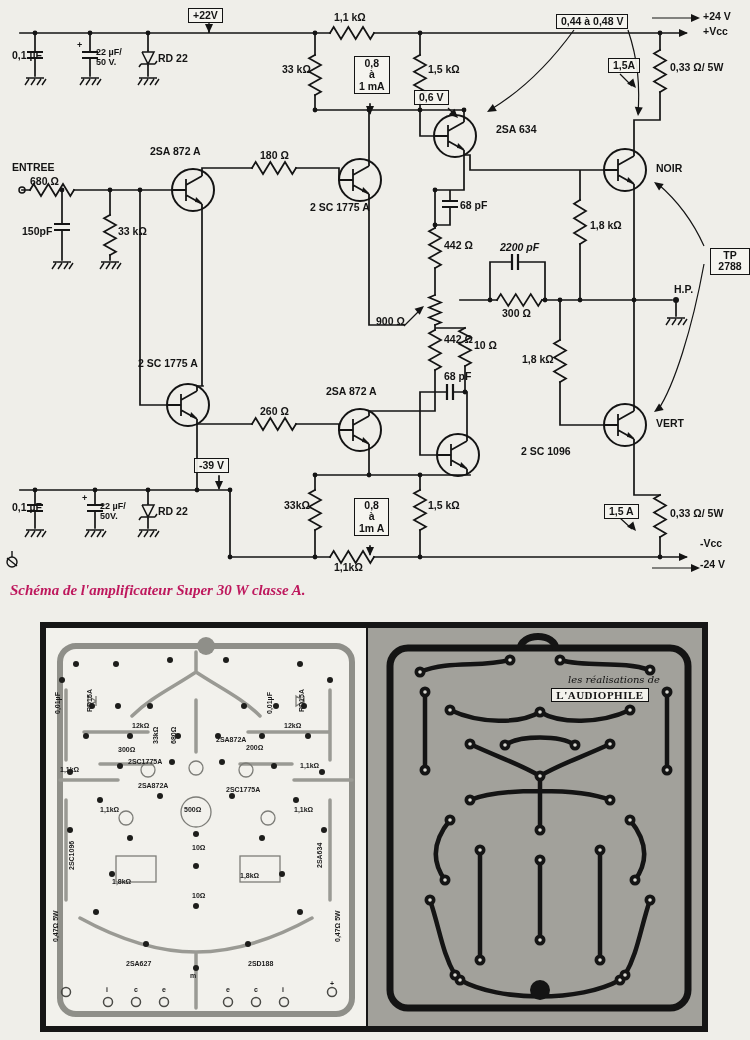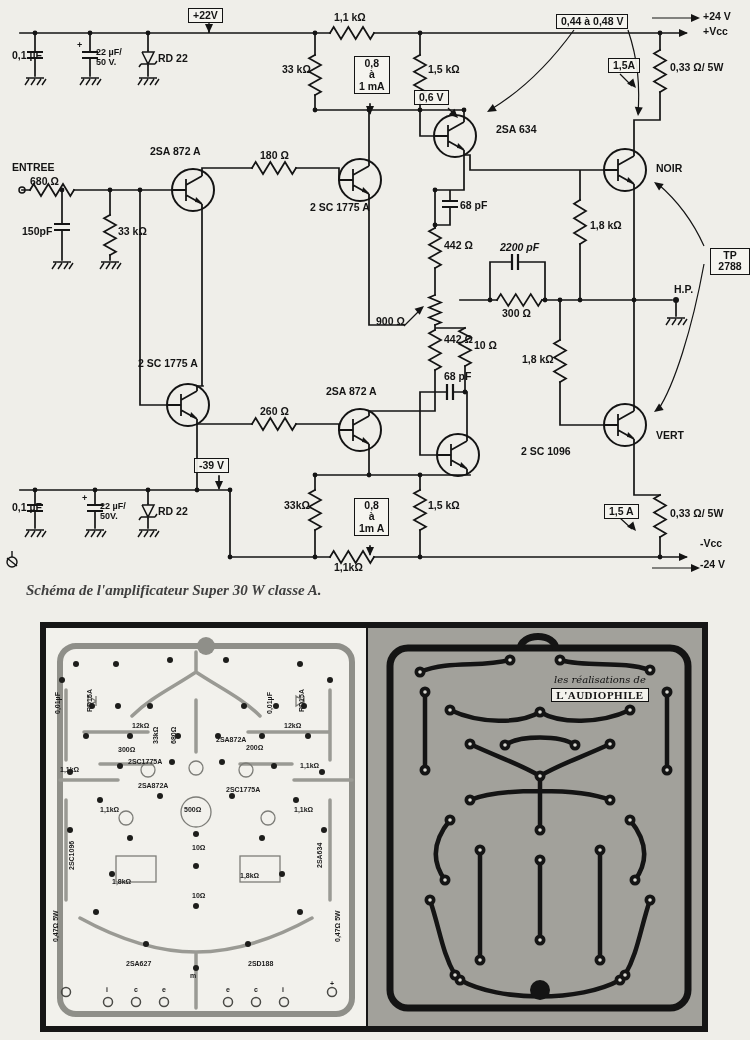--- a/index.html
+++ b/index.html
@@ -6,24 +6,24 @@
   .page{position:relative;width:750px;height:1040px;background:#efeee9;overflow:hidden;
         font-family:"Liberation Sans",sans-serif;color:#141414;}
   svg{position:absolute;left:0;top:0;}
   .layer{position:absolute;left:0;top:0;width:750px;height:1040px;pointer-events:none;}
   .lbl{position:absolute;font:bold 10.5px "Liberation Sans",sans-serif;color:#141414;
        white-space:pre-line;line-height:1.08;}
   .lbl.box{border:1.6px solid #141414;padding:1px 4px;background:rgba(245,244,239,.92);text-align:center;}
   .lbl.sm{font-size:9px;font-weight:bold;}
   .plbl{position:absolute;font:bold 7px "Liberation Sans",sans-serif;color:#1b1b1b;white-space:nowrap;}
   .plbl.rot{transform:rotate(-90deg);transform-origin:left top;}
-  .caption{position:absolute;left:26px;top:582px;width:520px;
-           font:italic bold 15px "Liberation Serif",serif;color:#404040;}
+  .caption{position:absolute;left:10px;top:582px;width:520px;
+           font:italic bold 15px "Liberation Serif",serif;color:#be185d;}
   .logo{position:absolute;left:540px;top:674px;width:120px;text-align:center;}
-  .logo1{font:italic 10px "DejaVu Serif",serif;color:#101010;}
+  .logo1{font:italic 10px "DejaVu Serif",serif;color:#101010;text-align:right;}
   .logo2{display:inline-block;margin-top:1px;border:1.6px solid #101010;background:#f3f2ec;
          font:bold 11px "Liberation Serif",serif;padding:0 4px;letter-spacing:.5px;}
   .w{stroke:#141414;stroke-width:1.7;fill:none;stroke-linecap:square;}
   .t{stroke:#141414;stroke-width:1.2;fill:none;}
   .sym{stroke:#141414;fill:none;}
 </style>
 </head>
 <body>
 
 <div class="page">
@@ -397,21 +397,21 @@
       <div class="lbl" style="left: 376px; top: 316px;">900 Ω</div>
       <div class="lbl" style="left: 502px; top: 308px;">300 Ω</div>
       <div class="lbl" style="left: 444px; top: 334px;">442 Ω</div>
       <div class="lbl" style="left: 474px; top: 340px;">10 Ω</div>
       <div class="lbl" style="left: 522px; top: 354px;">1,8 kΩ</div>
       <div class="lbl" style="left: 138px; top: 358px;">2 SC 1775 A</div>
       <div class="lbl" style="left: 326px; top: 386px;">2SA 872 A</div>
       <div class="lbl" style="left: 444px; top: 371px;">68 pF</div>
       <div class="lbl" style="left: 260px; top: 406px;">260 Ω</div>
       <div class="lbl" style="left: 496px; top: 446px; margin-left: 25px;">2 SC 1096</div>
-      <div class="lbl" style="left: 656px; top: 418px; margin-top: 12px;">VERT</div>
+      <div class="lbl" style="left: 656px; top: 418px;">VERT</div>
       <div class="lbl box" style="left: 194px; top: 458px;">-39 V</div>
       <div class="lbl" style="left: 284px; top: 500px;">33kΩ</div>
       <div class="lbl box" style="left: 354px; top: 498px;">0,8
 à
 1m A</div>
       <div class="lbl" style="left: 428px; top: 500px;">1,5 kΩ</div>
       <div class="lbl box" style="left: 604px; top: 504px;">1,5 A</div>
       <div class="lbl" style="left: 670px; top: 508px;">0,33 Ω/ 5W</div>
       <div class="lbl" style="left: 12px; top: 502px;">0,1 µF</div>
       <div class="lbl sm" style="left: 82px; top: 494px;">+</div>

